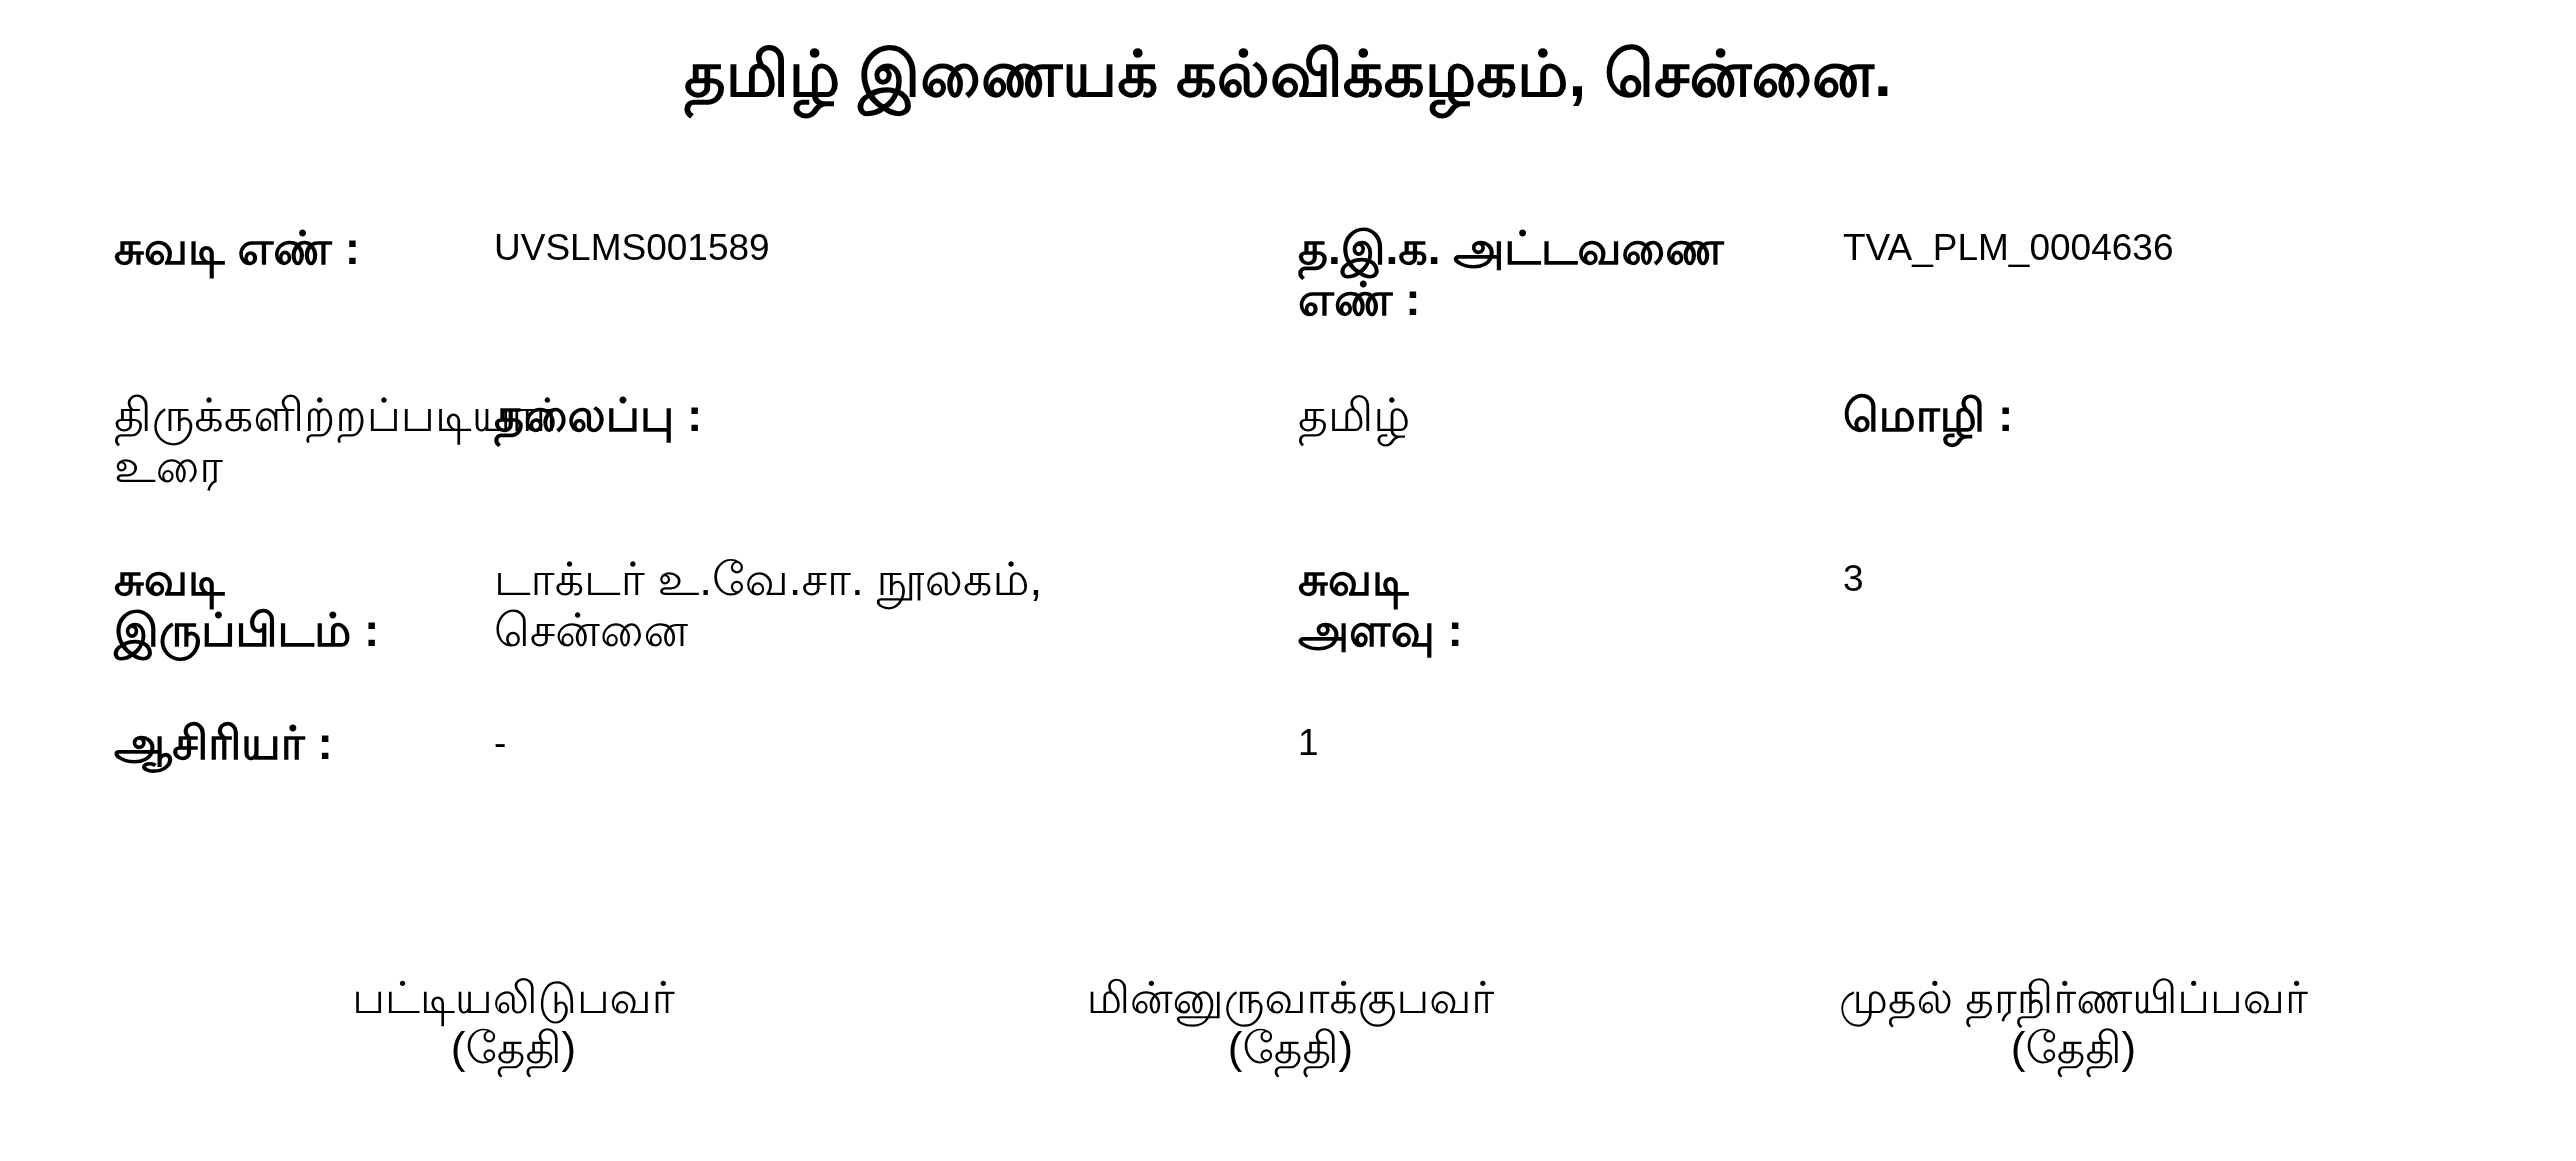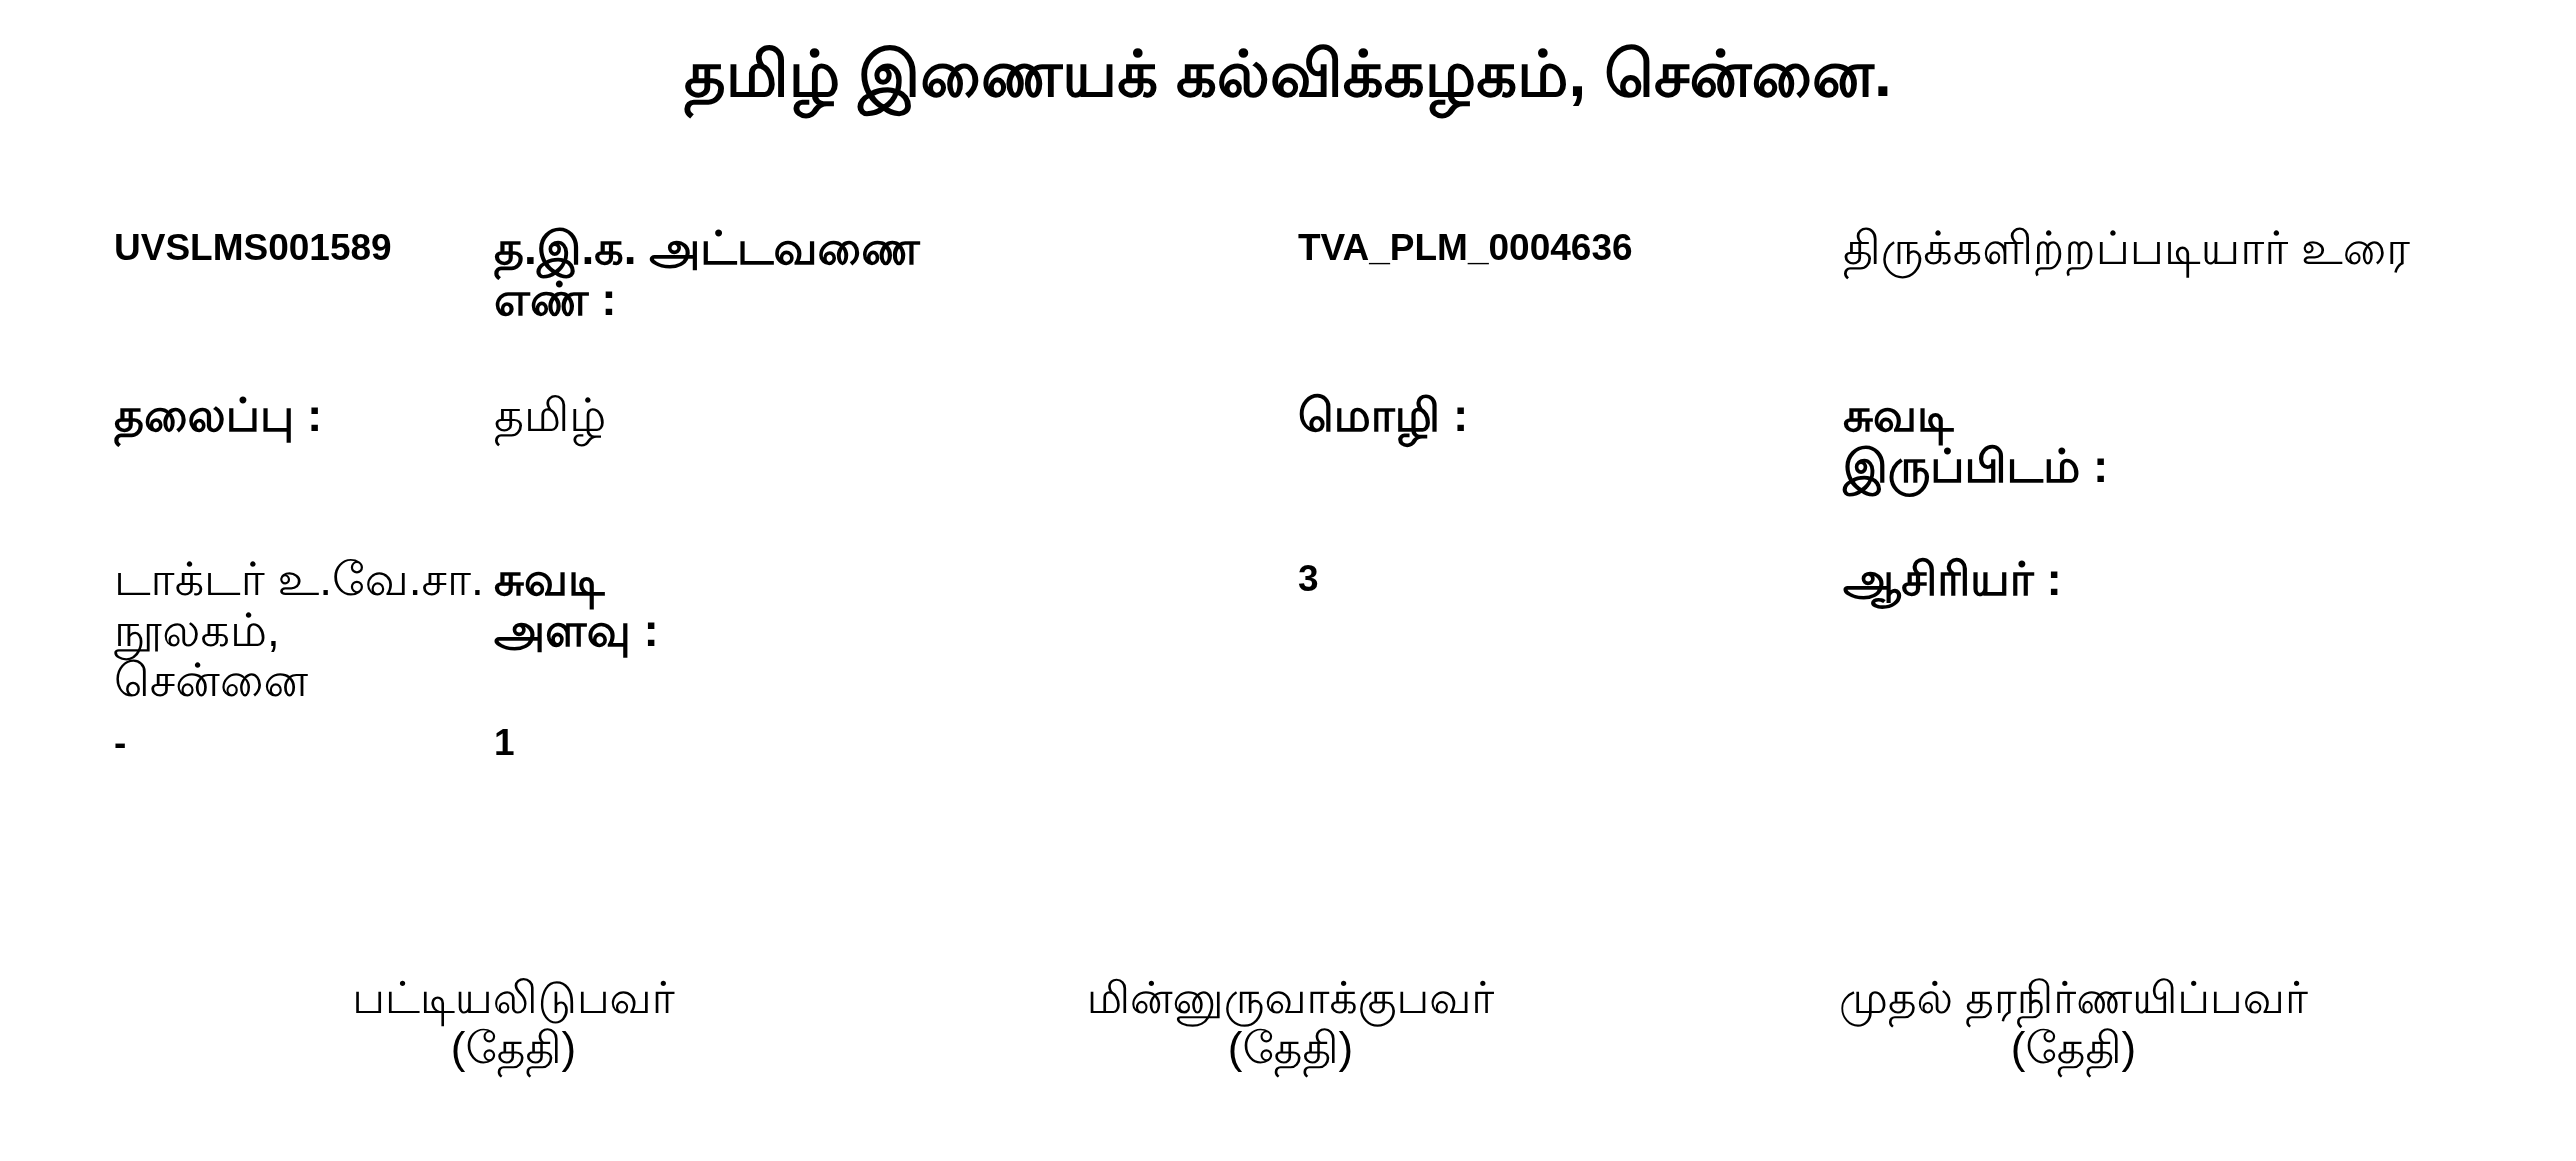--- a/index.html
+++ b/index.html
@@ -45,21 +45,20 @@
   }
   .val {
     font-size: 46px;
     font-weight: 400;
     line-height: 1.1;
   }
   .val.latin {
     font-size: 37px;
     line-height: 1.15;
     padding-top: 4.4px;
-    font-weight: bold;
   }
   .signatures {
     position: absolute;
     top: 973px;
     left: 0;
     width: 2372px;
     height: 133px;
   }
   .sig {
     position: absolute;
@@ -76,20 +75,21 @@
 </style>
 </head>
 <body>
 
 <div class="sheet">
 
   <div class="title">தமிழ் இணையக் கல்விக்கழகம், சென்னை.</div>
 
   <div class="form">
 
+    <div class="cell lbl">சுவடி எண் :</div>
     <div class="cell val latin">UVSLMS001589</div>
     <div class="cell lbl">த.இ.க. அட்டவணை
 எண் :</div>
     <div class="cell val latin">TVA_PLM_0004636</div>
 
     <div class="cell val">திருக்களிற்றப்படியார் உரை</div>
     <div class="cell lbl">தலைப்பு :</div>
     <div class="cell val">தமிழ்</div>
     <div class="cell lbl">மொழி :</div>
 

